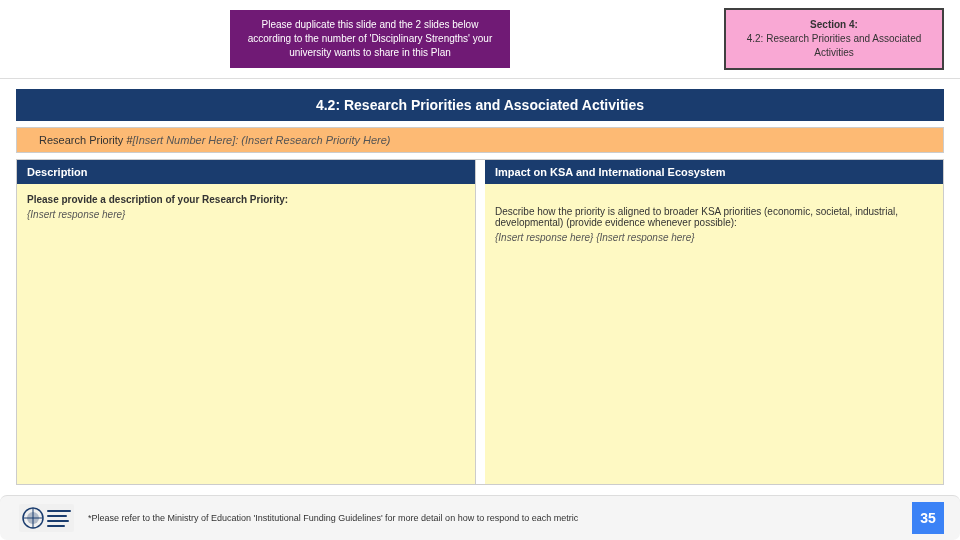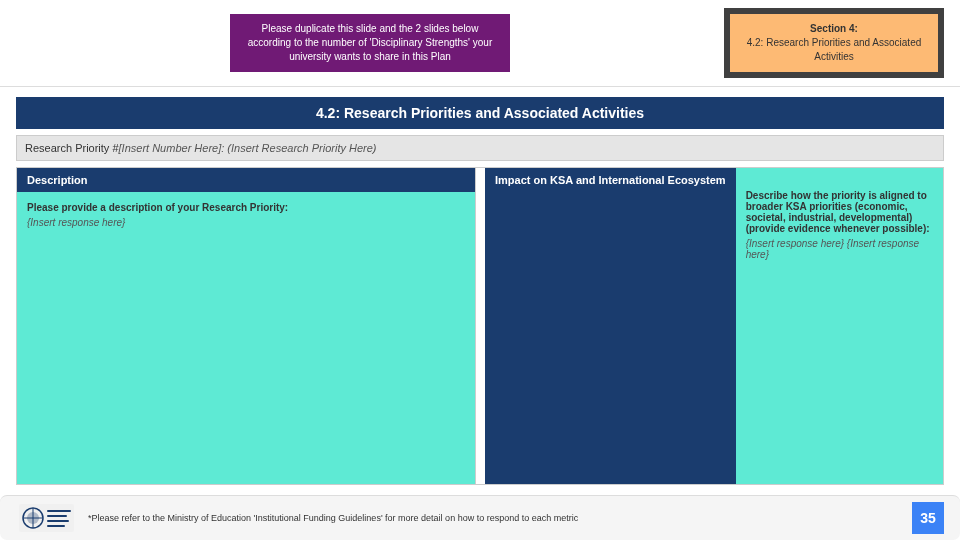--- a/index.html
+++ b/index.html
@@ -53,26 +53,26 @@
       font-size: 10px;
       padding: 8px 16px;
       text-align: center;
       max-width: 280px;
       line-height: 1.4;
     }
 
     .header-right {
       flex: 0 0 220px;
       text-align: center;
-      background: #fdba74;
+      background: #f9a8d4;
       padding: 8px 12px;
       font-size: 10px;
       color: #333;
       line-height: 1.4;
-      border: 6px solid #404040;
+      border: 2px solid #404040;
       min-height: 50px;
       display: flex;
       align-items: center;
       justify-content: center;
     }
 
     .header-right strong {
       display: block;
     }
 
@@ -91,24 +91,24 @@
       color: #ffffff;
       text-align: center;
       padding: 8px 16px;
       font-size: 14px;
       font-weight: bold;
     }
 
     
     .research-priority-bar {
       border: 1px solid #ccc;
-      padding: 6px 8px;
+      padding: 6px 22px;
       font-size: 11px;
       color: #333;
-      background: #e5e5e5;
+      background: #fdba74;
     }
 
     .research-priority-bar em {
       color: #555;
     }
 
     
     .content-table {
       flex: 1;
       display: flex;
@@ -119,54 +119,54 @@
     .col-left {
       flex: 1;
       border-right: 1px solid #ccc;
       display: flex;
       flex-direction: column;
     }
 
     .col-right {
       flex: 1;
       display: flex;
-      flex-direction: row;
+      flex-direction: column;
       padding-left: 9px;
     }
 
     .col-header {
       background: #1a3c6e;
       color: #ffffff;
       padding: 6px 10px;
       font-size: 11px;
       font-weight: bold;
     }
 
     .col-body {
       flex: 1;
       padding: 10px;
-      background: #5eead4;
+      background: #fef9c3;
       font-size: 10px;
       color: #333;
     }
 
     .col-body p {
       font-weight: bold;
       margin-bottom: 4px;
       font-size: 10px;
     }
 
     .col-body .placeholder {
       font-style: italic;
       color: #555;
       font-weight: normal;
     }
 
     .col-body .section-bold {
-      font-weight: bold;
+      font-weight: normal;
       font-size: 10px;
       margin-top: 12px;
       margin-bottom: 4px;
     }
 
     
     .footer {
       display: flex;
       align-items: center;
       padding: 6px 16px;

